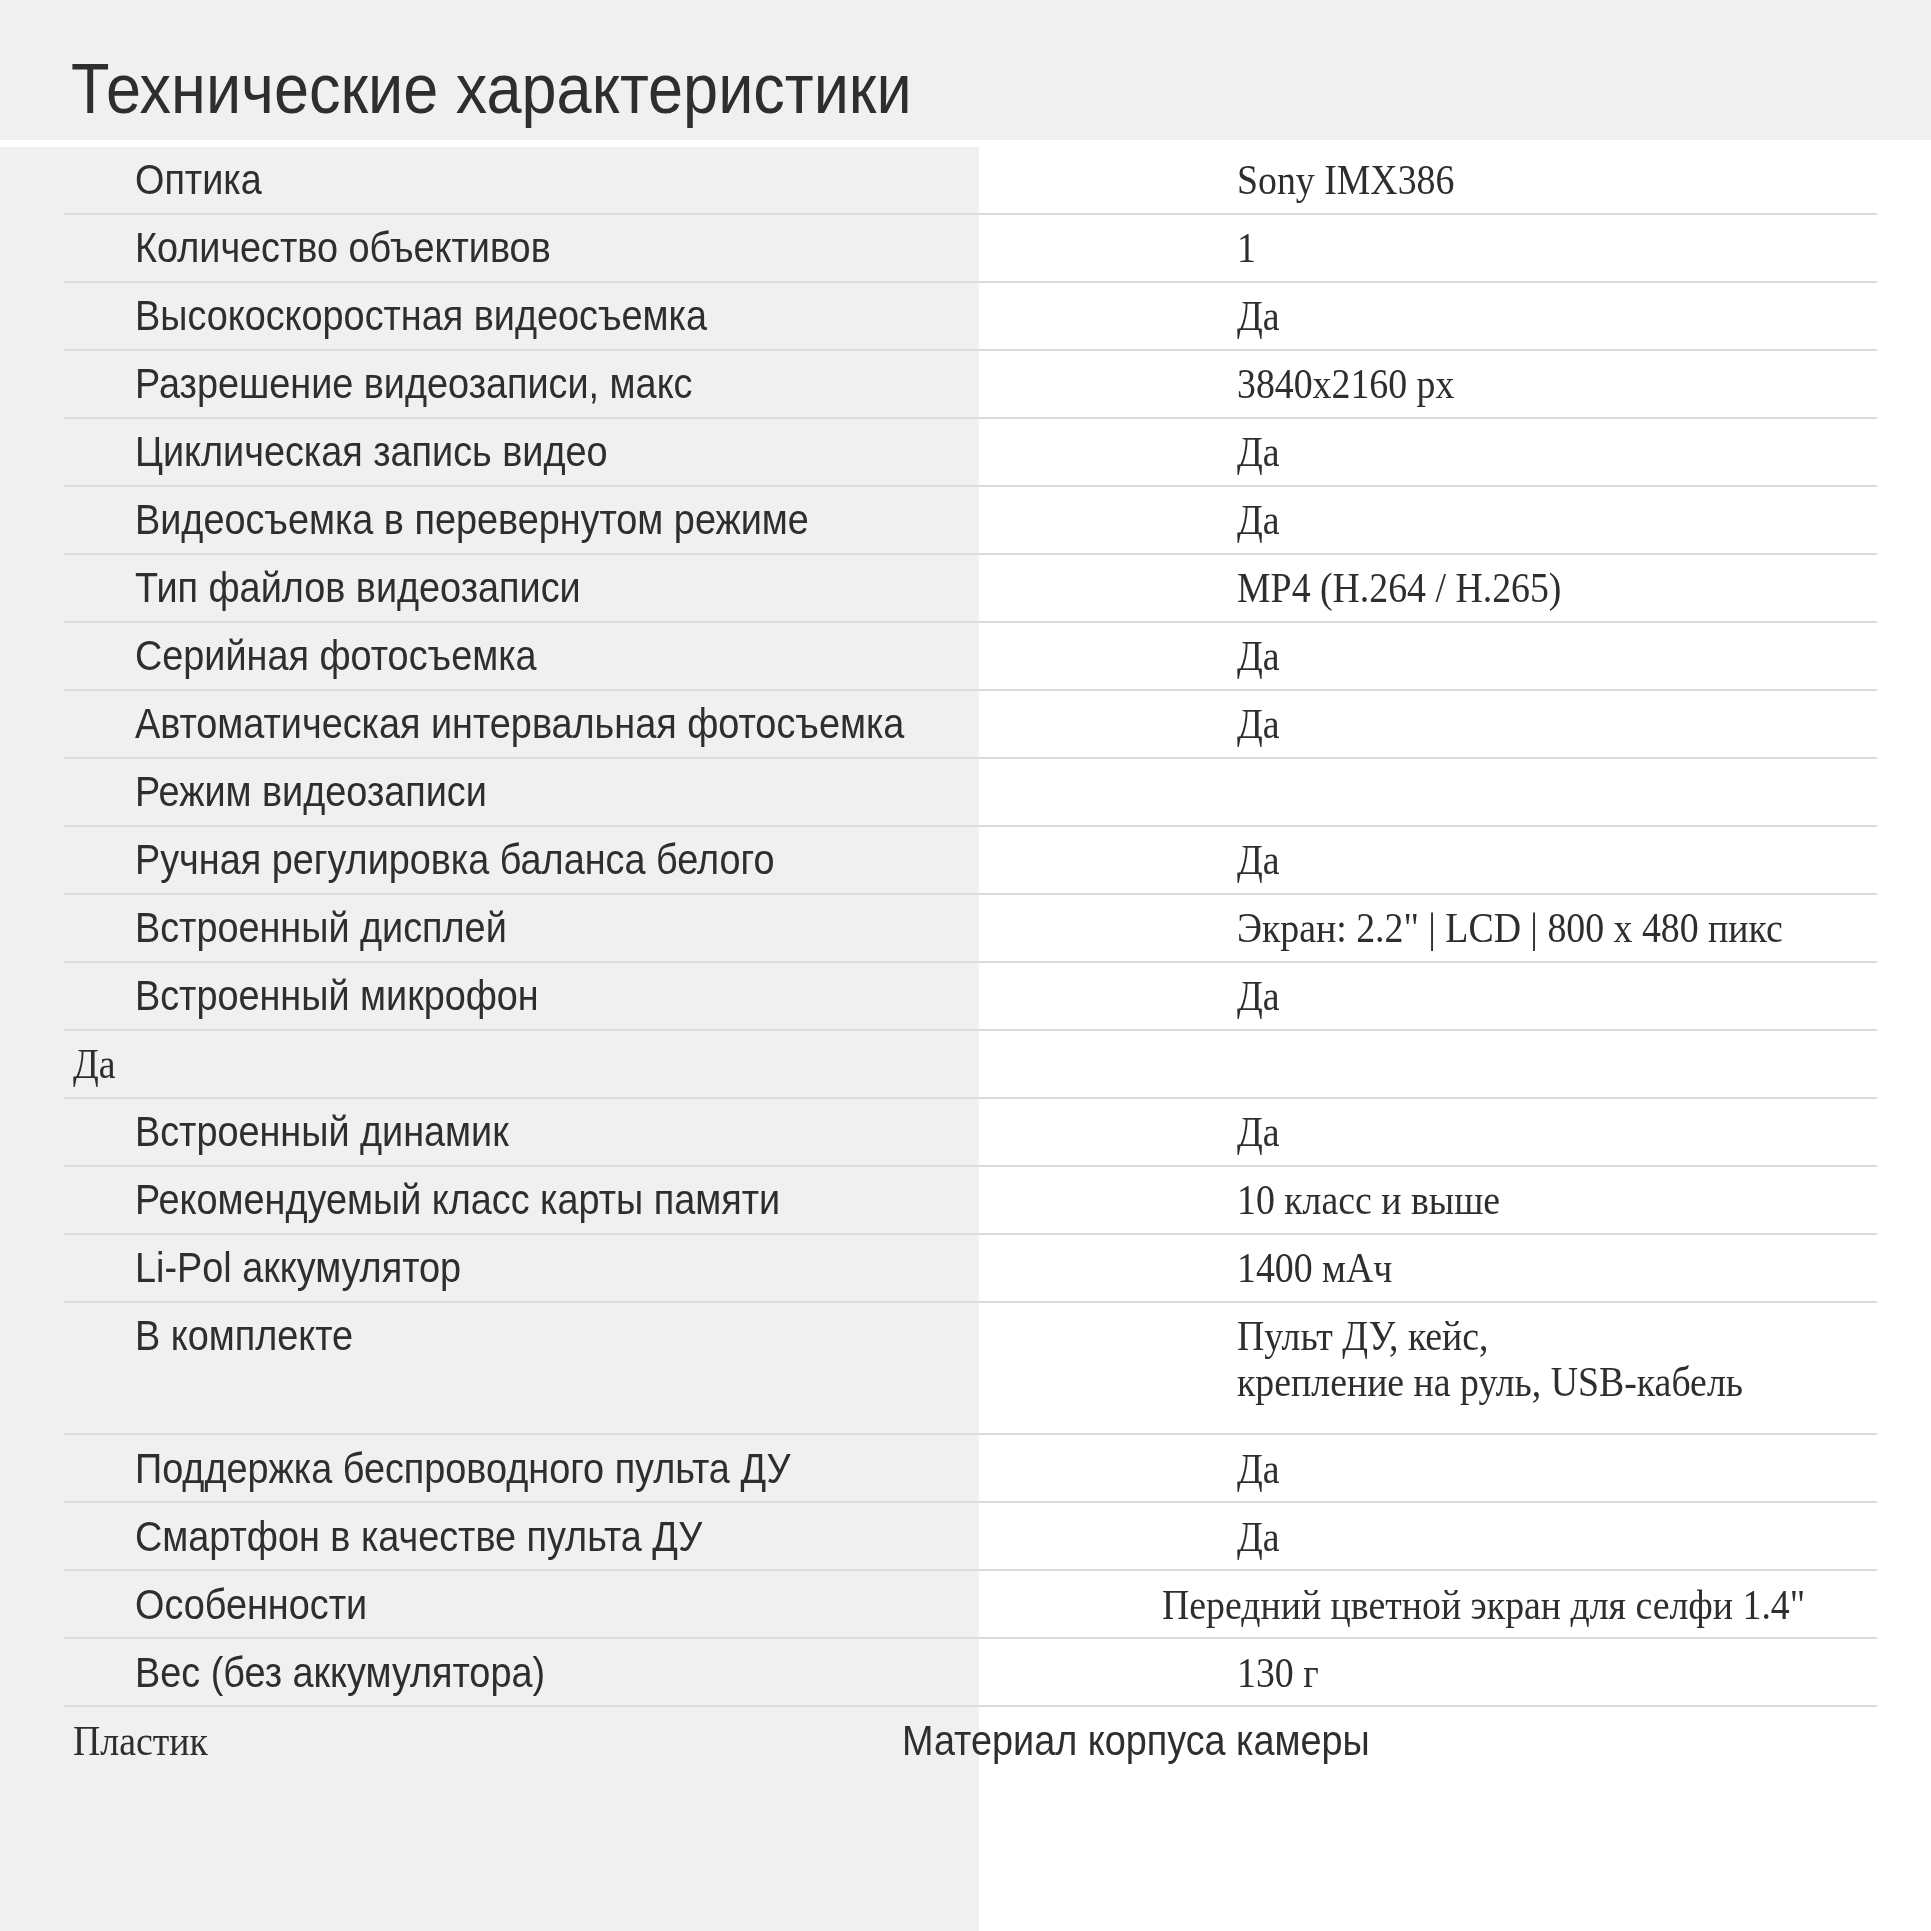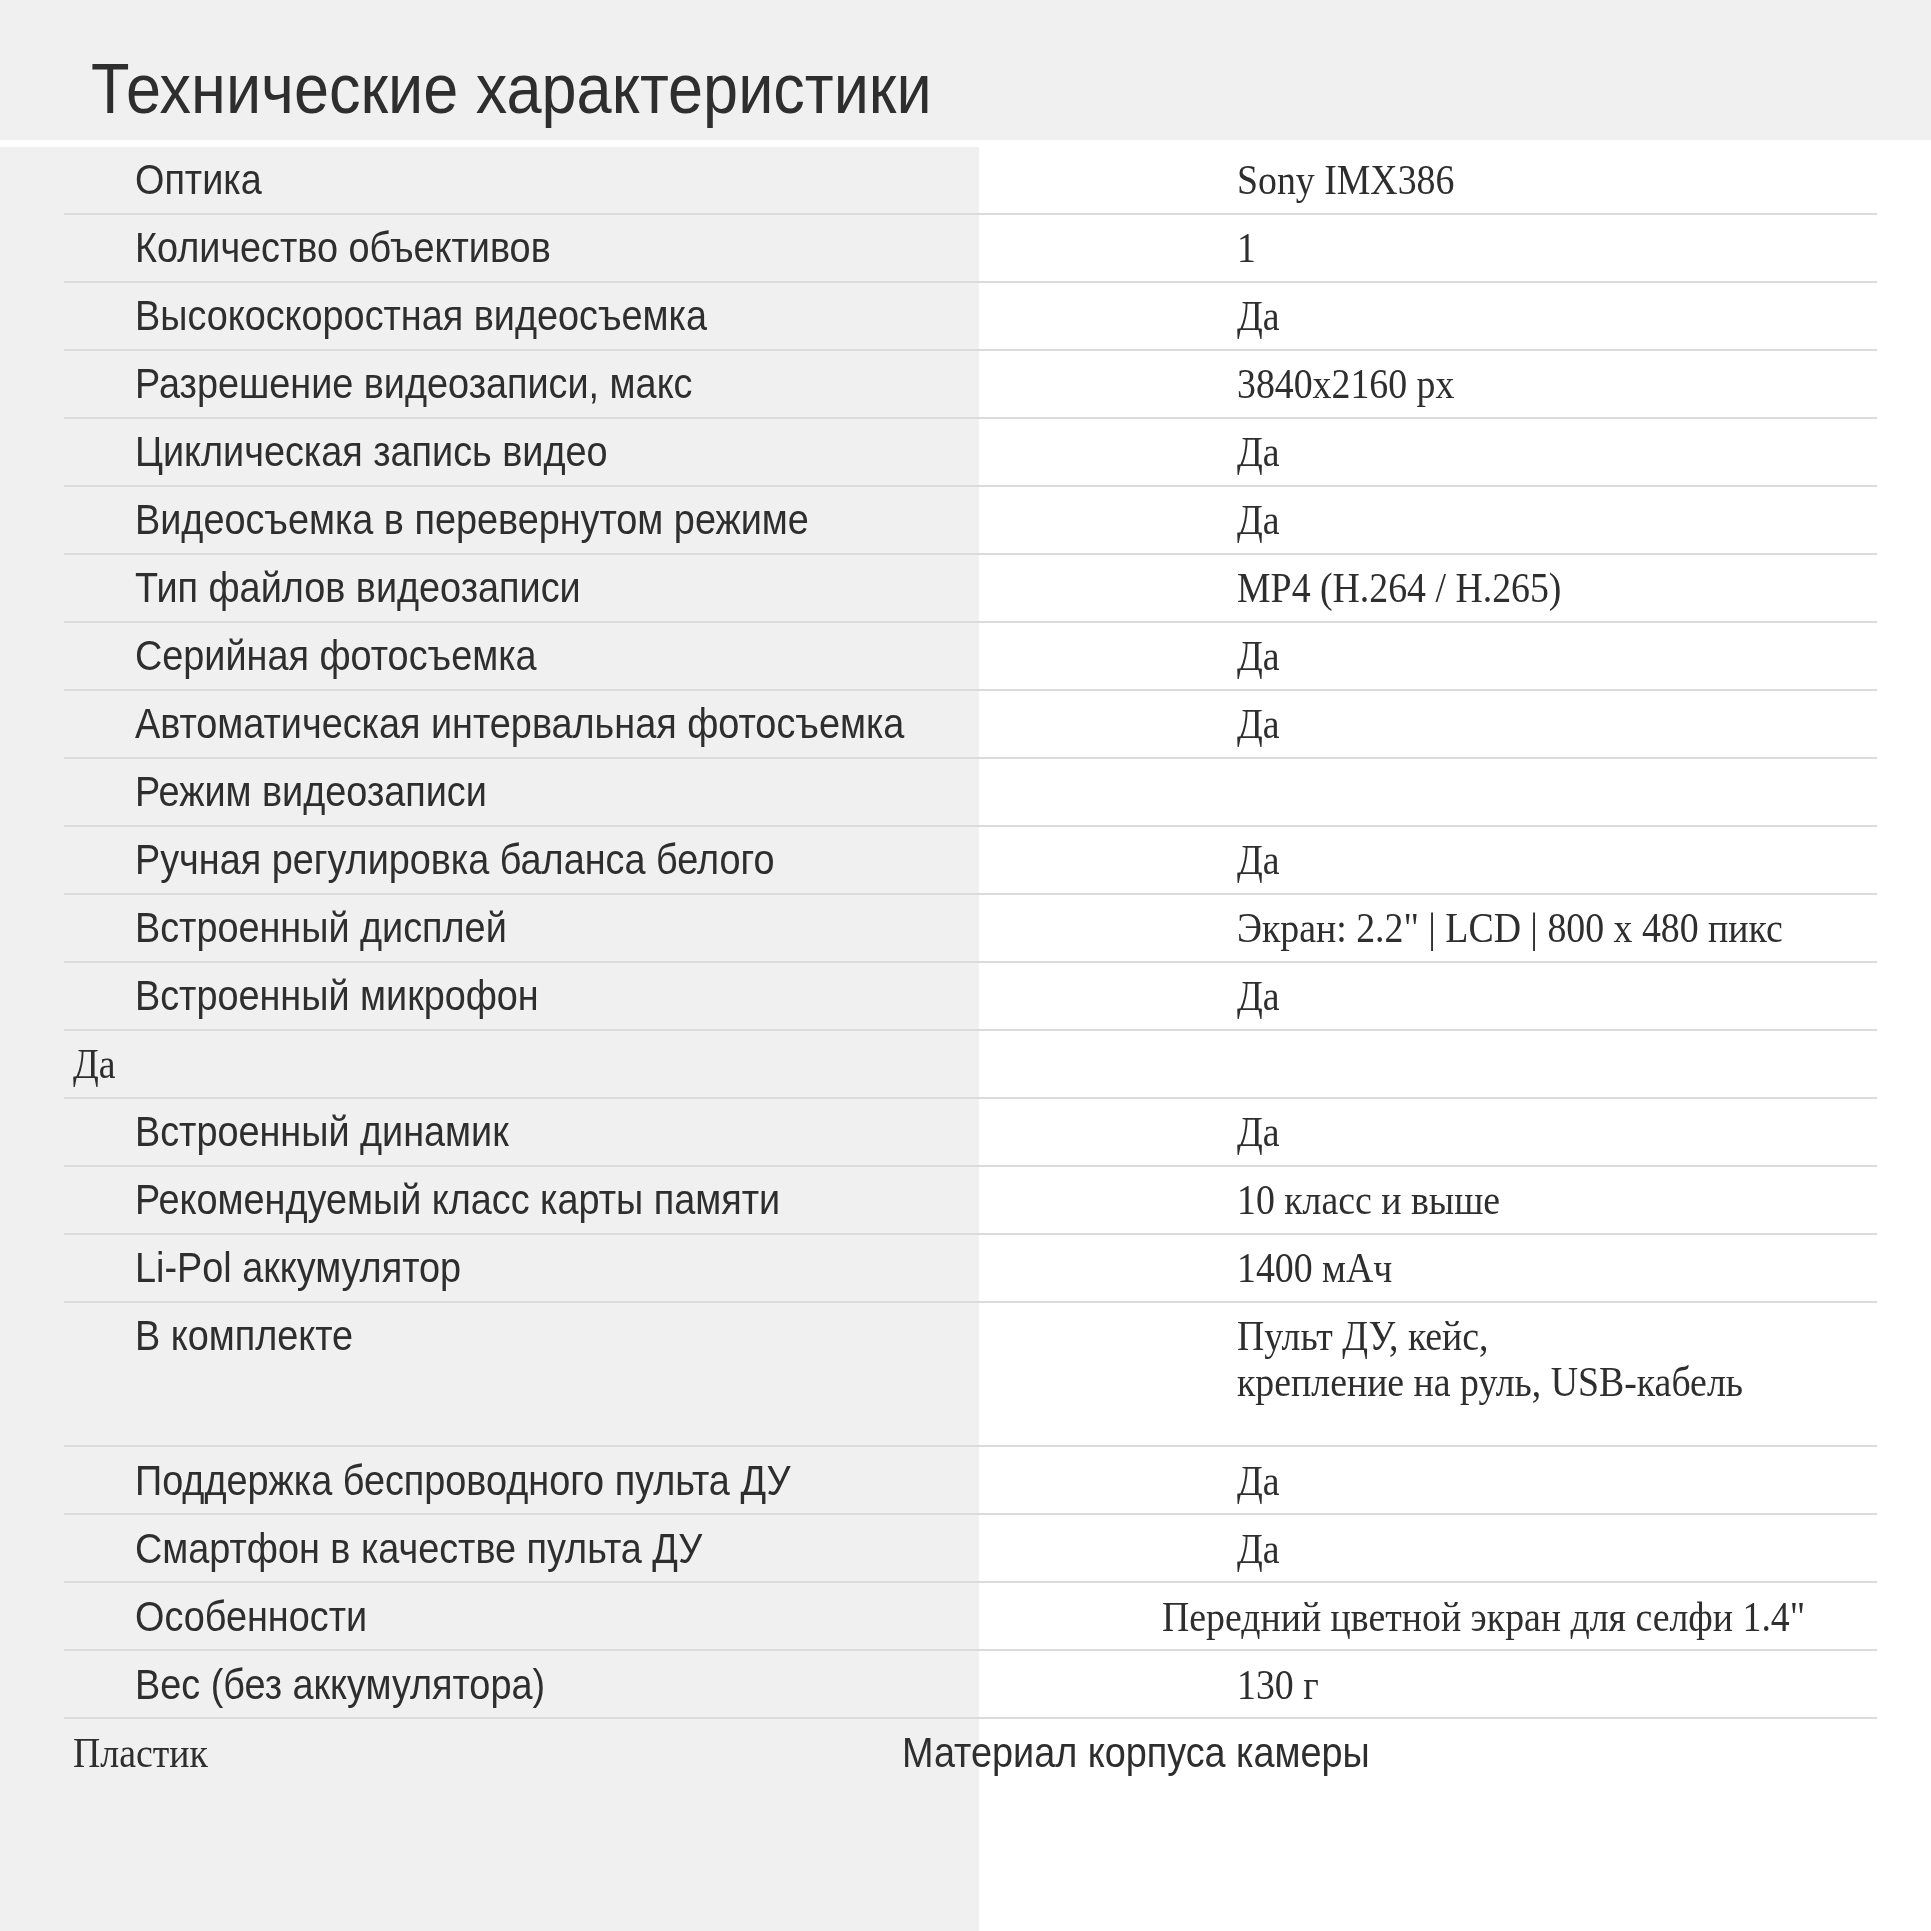--- a/index.html
+++ b/index.html
@@ -16,21 +16,21 @@
     background:var(--page_bg);
     font-family:"Liberation Sans", sans-serif;
     color:var(--text);
   }
   .header{
     height:140px;
     background:var(--header_bg);
   }
   .page-title{
     margin:0;
-    padding:54px 0 0 91px;
+    padding:54px 0 0 71px;
     font-size:70px;
     line-height:70px;
     font-weight:400;
     white-space:nowrap;
   }
   .header-gap{height:6.8px;background:var(--page_bg);}
   .spec-table{
     min-height:1784px;
     background:linear-gradient(to right, var(--label_bg) 0px, var(--label_bg) 979px, var(--page_bg) 979px);
   }
@@ -40,21 +40,21 @@
     align-items:flex-start;
   }
   .row::after{
     content:"";
     position:absolute;
     left:64px;right:54px;bottom:0;height:1.9px;
     background:var(--divider);
   }
   .row:last-child::after{display:none;}
   
-  .row:nth-child(18){padding-bottom:31px;}
+  .row:nth-child(18){padding-bottom:19px;}
   .cell{min-height:68px;}
   .label-cell{
     width:1164px;
     padding:10.6px 29px 10.6px 135px;
   }
   .value-cell{
     flex:1;
     padding:10.6px 54px 10.6px 73px;
     font-family:Liberation Serif, serif;
   }

